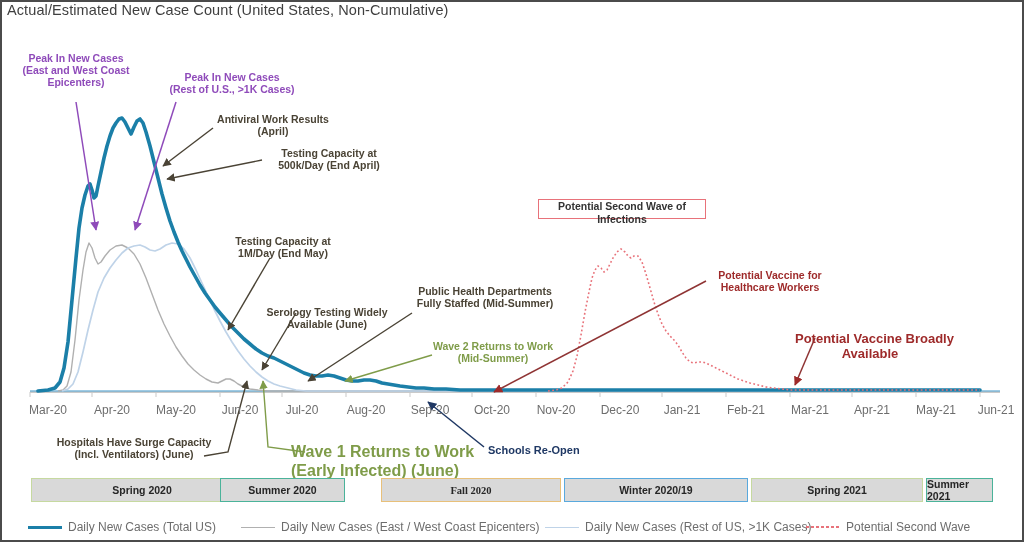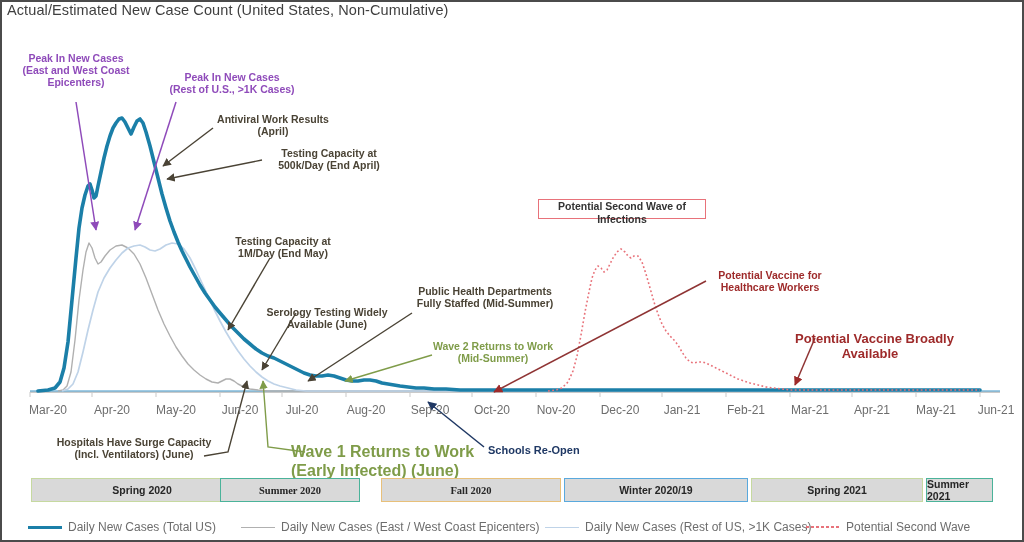--- a/index.html
+++ b/index.html
@@ -280,21 +280,21 @@
     <div>
       <div>Potential Second Wave of</div>
       <div>Infections</div>
     </div>
   </div>
 
   <div id="seasons">
     <div class="season" style="left:0px;width:222px;border-color:#c6d9a0;">
       <span>Spring 2020</span>
     </div>
-    <div class="season" style="left:189px;width:140px;border-color:#4bb39a;font-family:Liberation Serif, serif;">
+    <div class="season" style="left:189px;width:125px;border-color:#4bb39a;">
       <span>Summer 2020</span>
     </div>
     <div class="season" style="left:350px;width:180px;border-color:#e8c07a;font-family:Liberation Serif, serif;">
       <span>Fall  2020</span>
     </div>
     <div class="season" style="left:533px;width:184px;border-color:#5aa9dd;">
       <span>Winter 2020/19</span>
     </div>
     <div class="season" style="left:720px;width:172px;border-color:#c6d9a0;">
       <span>Spring 2021</span>

